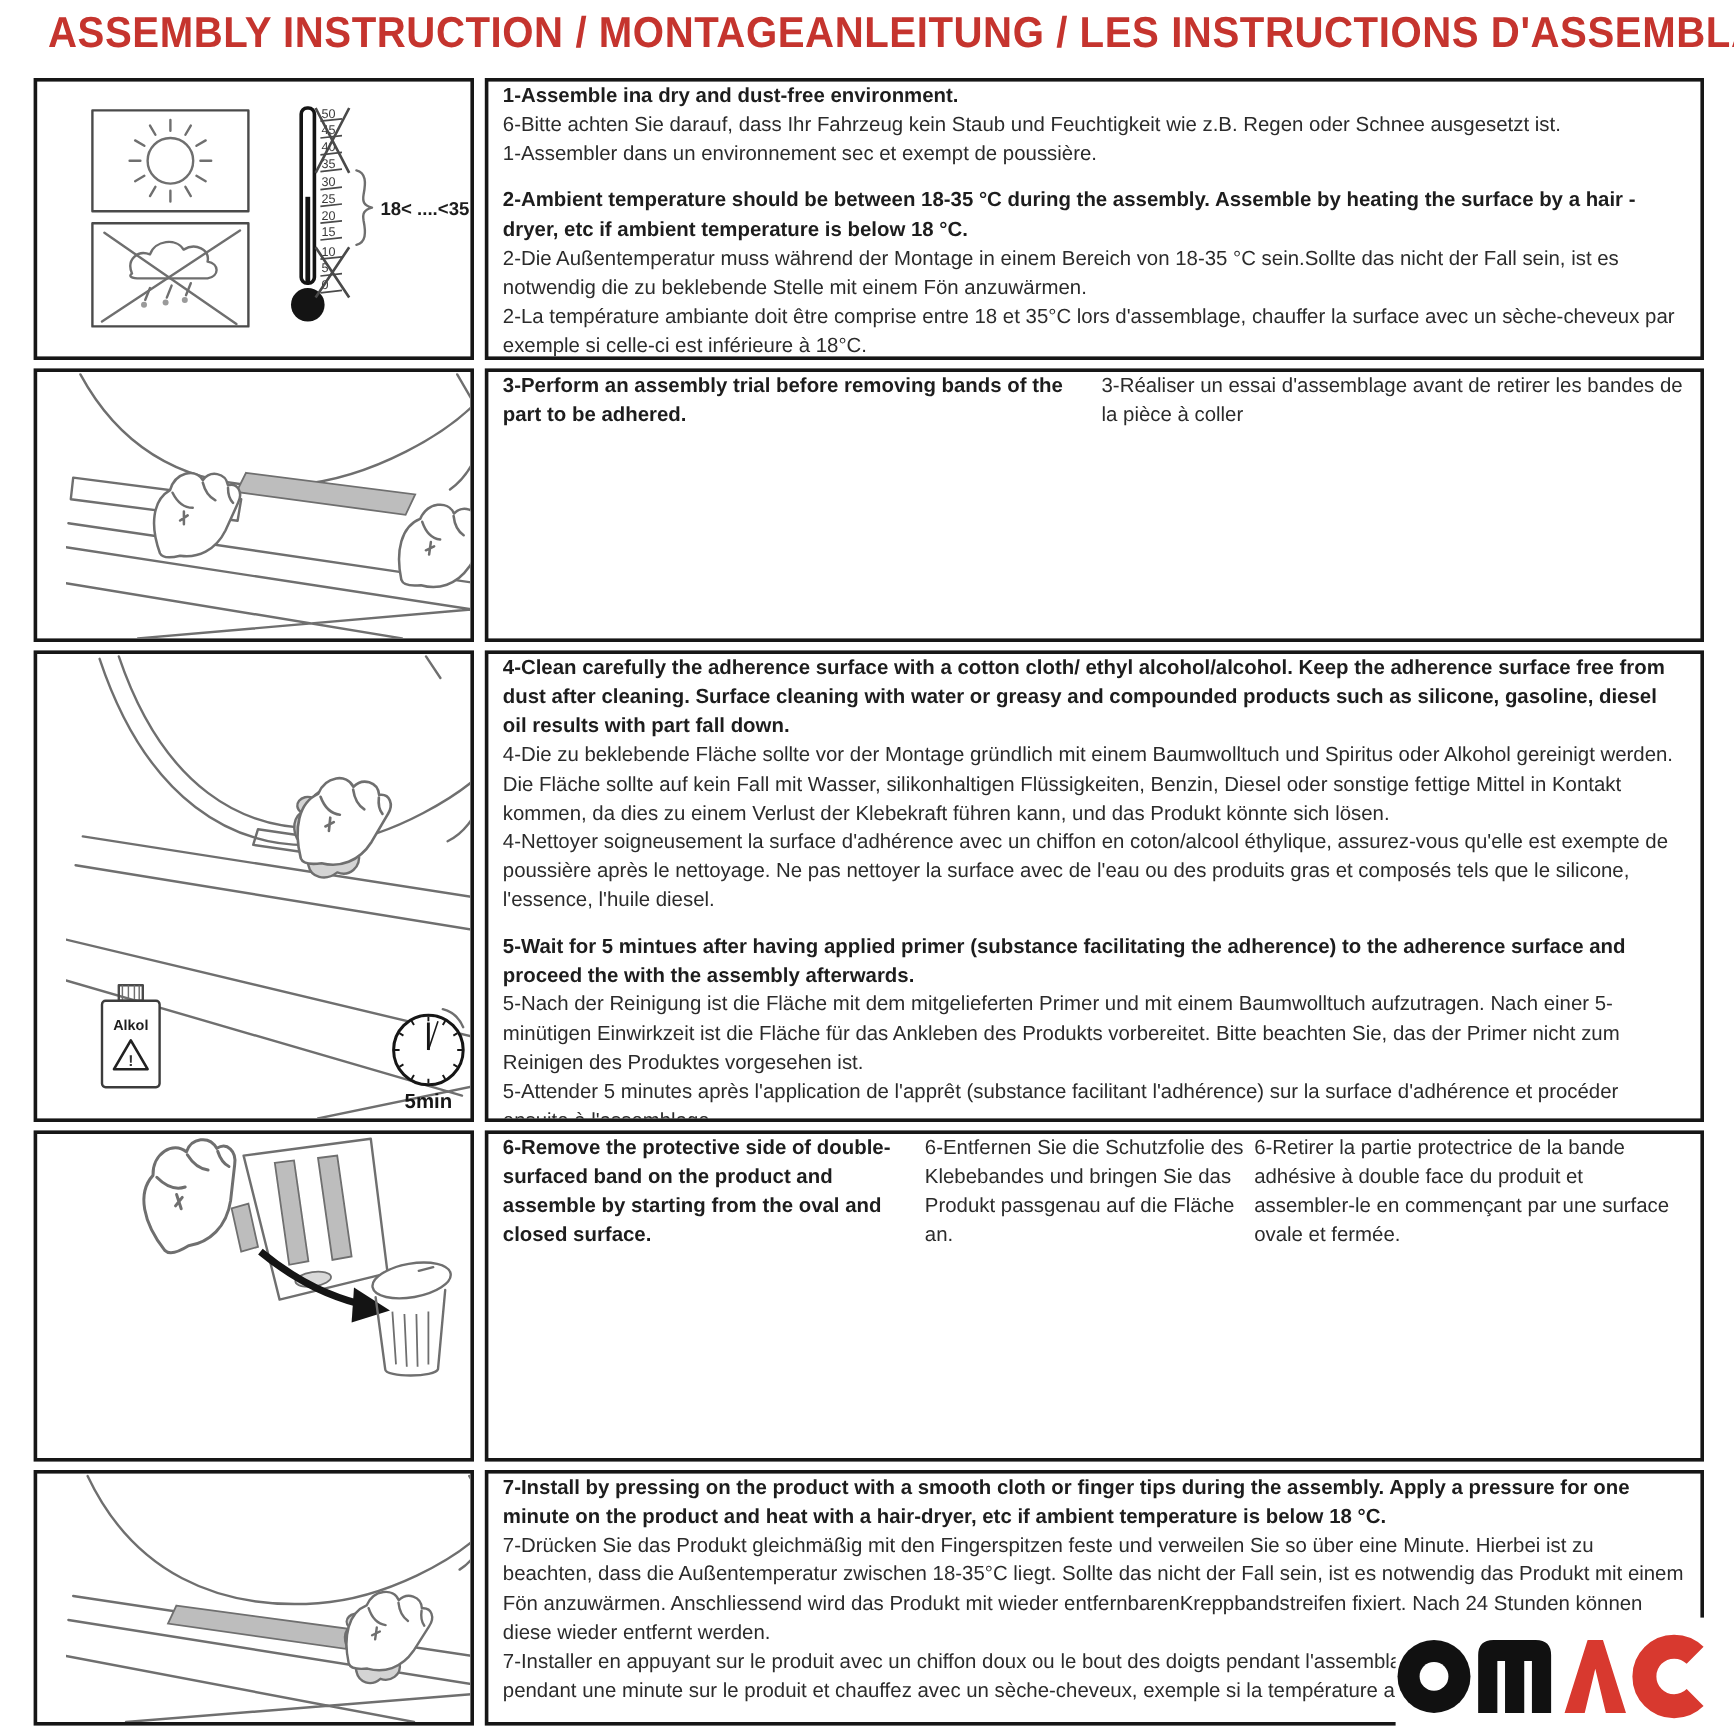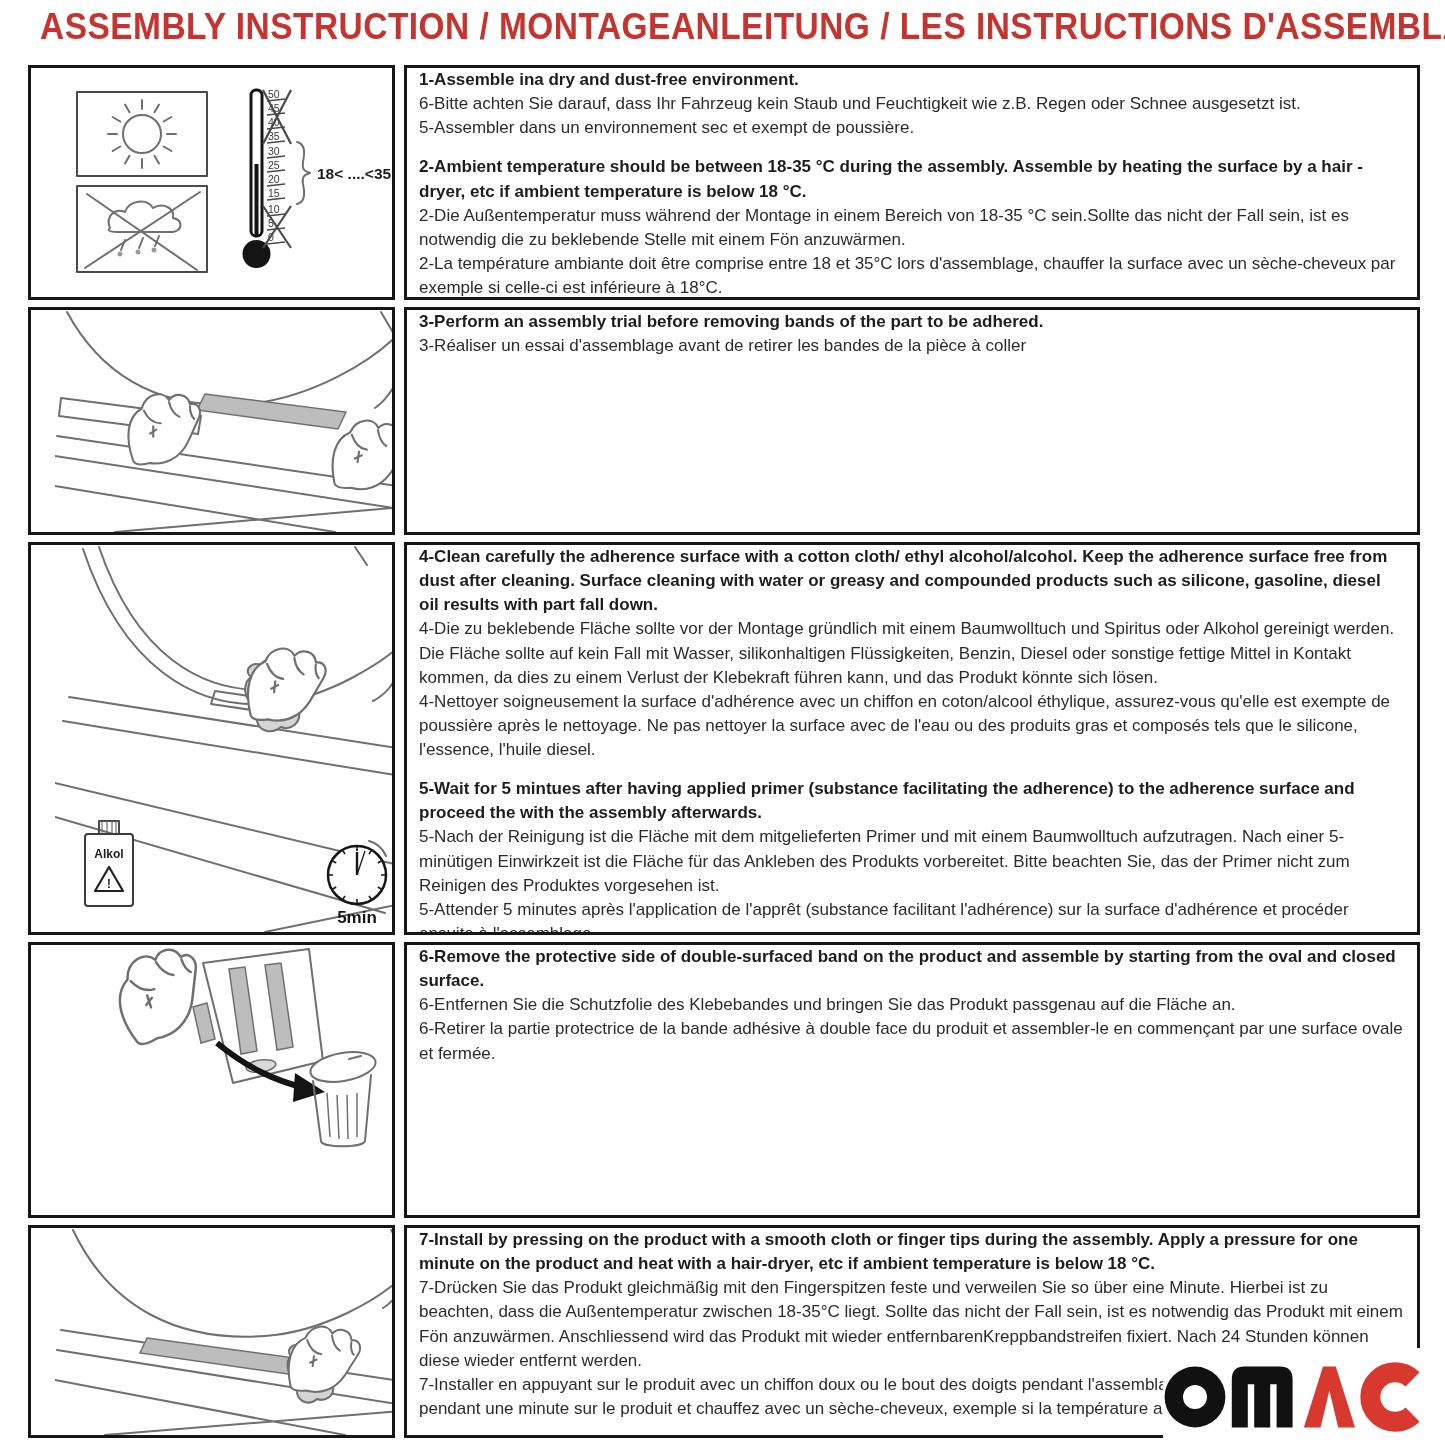--- a/index.html
+++ b/index.html
@@ -7,21 +7,21 @@
   .page{position:relative;width:1445px;height:1445px;overflow:hidden;background:#fff;}
   .title{position:absolute;left:40px;top:6px;margin:0;font-size:36px;font-weight:700;
          color:#c5342e;white-space:nowrap;letter-spacing:0.5px;
          transform:scaleX(.93);transform-origin:left center;}
   .rows{position:absolute;left:28px;top:65px;width:1392px;}
   .row{display:flex;gap:9px;margin-bottom:7px;}
   .cell{border:3px solid #161616;background:#fff;box-sizing:border-box;padding-left:24px;}
   .illus{flex:0 0 367px;width:367px;overflow:hidden;}
   .illus svg{display:block;}
   .txt{flex:1;padding:0 14px 6px 12px;overflow:hidden;}
-  .txt.center{display:flex;flex-direction:column;}
+  .txt.center{display:flex;flex-direction:row;justify-content:center;}
   .r1{height:235px}.r2{height:228px}.r3{height:393px}.r4{height:276px}.r5{height:213px}
   p{margin:0;font-size:17px;line-height:1.42;}
   p.b{font-weight:700;color:#1d1d1d;}
   p.gap{margin-top:15px;}
   
   .ln{stroke:#6f6f6f;stroke-width:2;fill:none;stroke-linecap:round;stroke-linejoin:round;}
   .lnd{stroke:#4a4a4a;stroke-width:2;fill:none;stroke-linecap:round;stroke-linejoin:round;}
   .skin{fill:#ffffff;stroke:#6f6f6f;stroke-width:2;stroke-linejoin:round;}
   .gray{fill:#bdbdbd;stroke:#6f6f6f;stroke-width:1.5;}
   .cloth{fill:#d4d4d4;stroke:#6f6f6f;stroke-width:2;stroke-linejoin:round;}
@@ -90,21 +90,21 @@
             </g>
             <path d="M208,22 L236,76 M236,22 L208,76 M208,138 L236,180 M236,138 L208,180" stroke="#4a4a4a" stroke-width="2.2" fill="none"></path>
             <path class="ln" d="M242,74 C250,76 250,84 248,94 C247,100 248,103 255,105 C248,107 247,110 248,116 C250,126 250,134 242,136" stroke="#222"></path>
             <text class="temp-label" x="262" y="111">18&lt; ....&lt;35 C</text>
           </g>
         </svg>
       </div>
       <div class="cell txt r1">
         <p class="b">1-Assemble ina dry and dust-free environment.</p>
         <p>6-Bitte achten Sie darauf, dass Ihr Fahrzeug kein Staub und Feuchtigkeit wie z.B. Regen oder Schnee ausgesetzt ist.</p>
-        <p>5-Assembler dans un environnement sec et exempt de poussière.</p>
+        <p>1-Assembler dans un environnement sec et exempt de poussière.</p>
         <p class="b gap">2-Ambient temperature should be between 18-35 °C  during the assembly. Assemble by heating the surface by a hair -dryer, etc if ambient temperature is below 18 °C.</p>
         <p>2-Die Außentemperatur muss während der Montage in einem Bereich von 18-35 °C  sein.Sollte das nicht der Fall sein, ist es notwendig die zu beklebende Stelle mit einem Fön anzuwärmen.</p>
         <p>2-La température ambiante doit être comprise entre 18 et 35°C lors d'assemblage, chauffer la surface avec un sèche-cheveux par exemple si celle-ci est inférieure à 18°C.</p>
       </div>
     </div>
 
     <div class="row">
       <div class="cell illus r2">
         <svg viewBox="0 0 361 222" width="361" height="222">
           <g>

